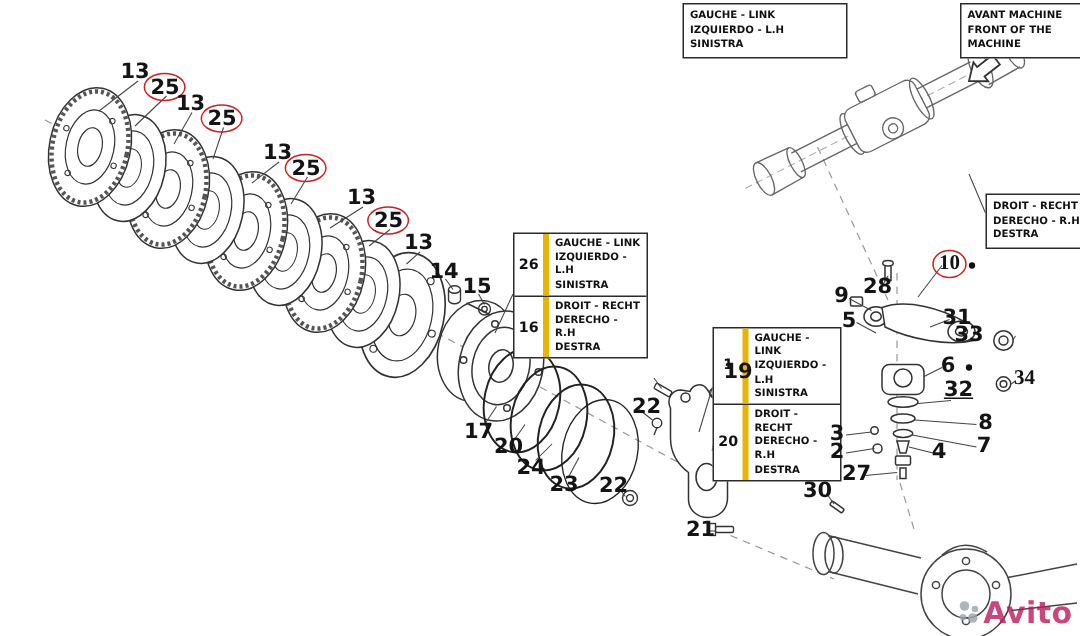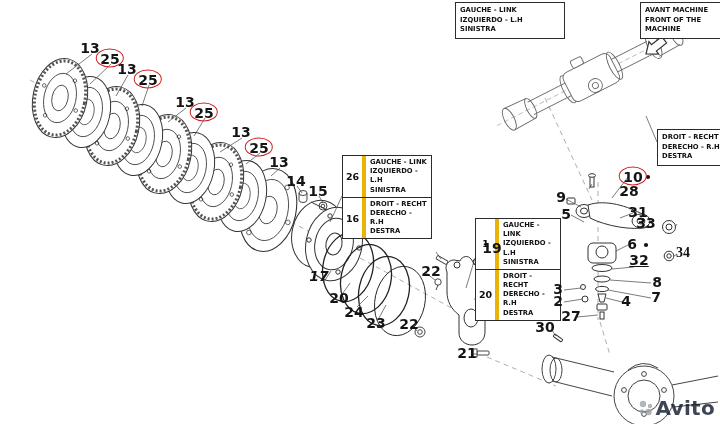--- a/index.html
+++ b/index.html
@@ -13,21 +13,21 @@
   
   .legend-box{position:absolute;border:1px solid #2b2b2b;background:#fff;z-index:4;}
   .legend-row{display:flex;align-items:stretch;border-top:1px solid #2b2b2b;}
   .legend-row:first-child{border-top:none;}
   .legend-num{display:flex;align-items:center;justify-content:center;min-width:15px;
               border-right:4px solid #eab308;font-size:9.5px;font-weight:bold;padding:0 2px;color:#111;}
   .legend-text{padding:2px 4px;font-size:6.8px;line-height:1.35;font-weight:bold;color:#111;}
   .simple-box{padding:3px 4px;font-size:6.8px;line-height:1.4;font-weight:bold;color:#111;}
   #watermark{position:absolute;right:5px;bottom:4px;display:flex;align-items:center;gap:2px;
              opacity:.8;z-index:6;}
-  #watermark .wm-text{font-size:20px;font-weight:bold;color:#0f172a;letter-spacing:.3px;}
+  #watermark .wm-text{font-size:20px;font-weight:bold;color:#be185d;letter-spacing:.3px;}
 </style>
 </head>
 <body>
 
 <div id="stage">
 
   <svg id="art" width="720" height="424" viewBox="0 0 720 424">
     <defs>
 
       <g id="disc-f">
@@ -249,31 +249,31 @@
       <span class="callout circled" style="left: 110px; top: 58px;">25</span>
       <span class="callout" style="left: 127px; top: 69px;">13</span>
       <span class="callout circled" style="left: 148px; top: 79px;">25</span>
       <span class="callout" style="left: 185px; top: 102px;">13</span>
       <span class="callout circled" style="left: 204px; top: 112px;">25</span>
       <span class="callout" style="left: 241px; top: 132px;">13</span>
       <span class="callout circled" style="left: 259px; top: 147px;">25</span>
       <span class="callout" style="left: 279px; top: 162px;">13</span>
       <span class="callout" style="left: 296px; top: 181px;">14</span>
       <span class="callout" style="left: 318px; top: 191px;">15</span>
-      <span class="callout" style="left: 319px; top: 276px; font-style: italic;">17</span>
+      <span class="callout" style="left: 319px; top: 288px;">17</span>
       <span class="callout" style="left: 339px; top: 298px;">20</span>
       <span class="callout" style="left: 354px; top: 312px;">24</span>
       <span class="callout" style="left: 376px; top: 323px;">23</span>
       <span class="callout" style="left: 409px; top: 324px;">22</span>
       <span class="callout" style="left: 448px; top: 248px; margin-left: 44px;">19</span>
       <span class="callout" style="left: 431px; top: 271px;">22</span>
       <span class="callout" style="left: 467px; top: 353px;">21</span>
       <span class="callout" style="left: 561px; top: 197px;">9</span>
-      <span class="callout" style="left: 585px; top: 191px; margin-left: 44px;">28</span>
-      <span class="callout circled" style="left: 633px; top: 176px;">10</span>
+      <span class="callout" style="left: 585px; top: 191px;">28</span>
+      <span class="callout circled" style="left: 633px; top: 176px; font-family: Liberation Serif, serif;">10</span>
       <span class="callout" style="left: 638px; top: 212px;">31</span>
       <span class="callout" style="left: 646px; top: 223px;">33</span>
       <span class="callout" style="left: 632px; top: 244px;">6</span>
       <span class="callout" style="left: 683px; top: 253px; font-family: Liberation Serif, serif;">34</span>
       <span class="callout" style="left: 639px; top: 260px; text-decoration: underline;">32</span>
       <span class="callout" style="left: 657px; top: 282px;">8</span>
       <span class="callout" style="left: 656px; top: 297px;">7</span>
       <span class="callout" style="left: 626px; top: 301px;">4</span>
       <span class="callout" style="left: 566px; top: 214px;">5</span>
       <span class="callout" style="left: 558px; top: 289px;">3</span>

